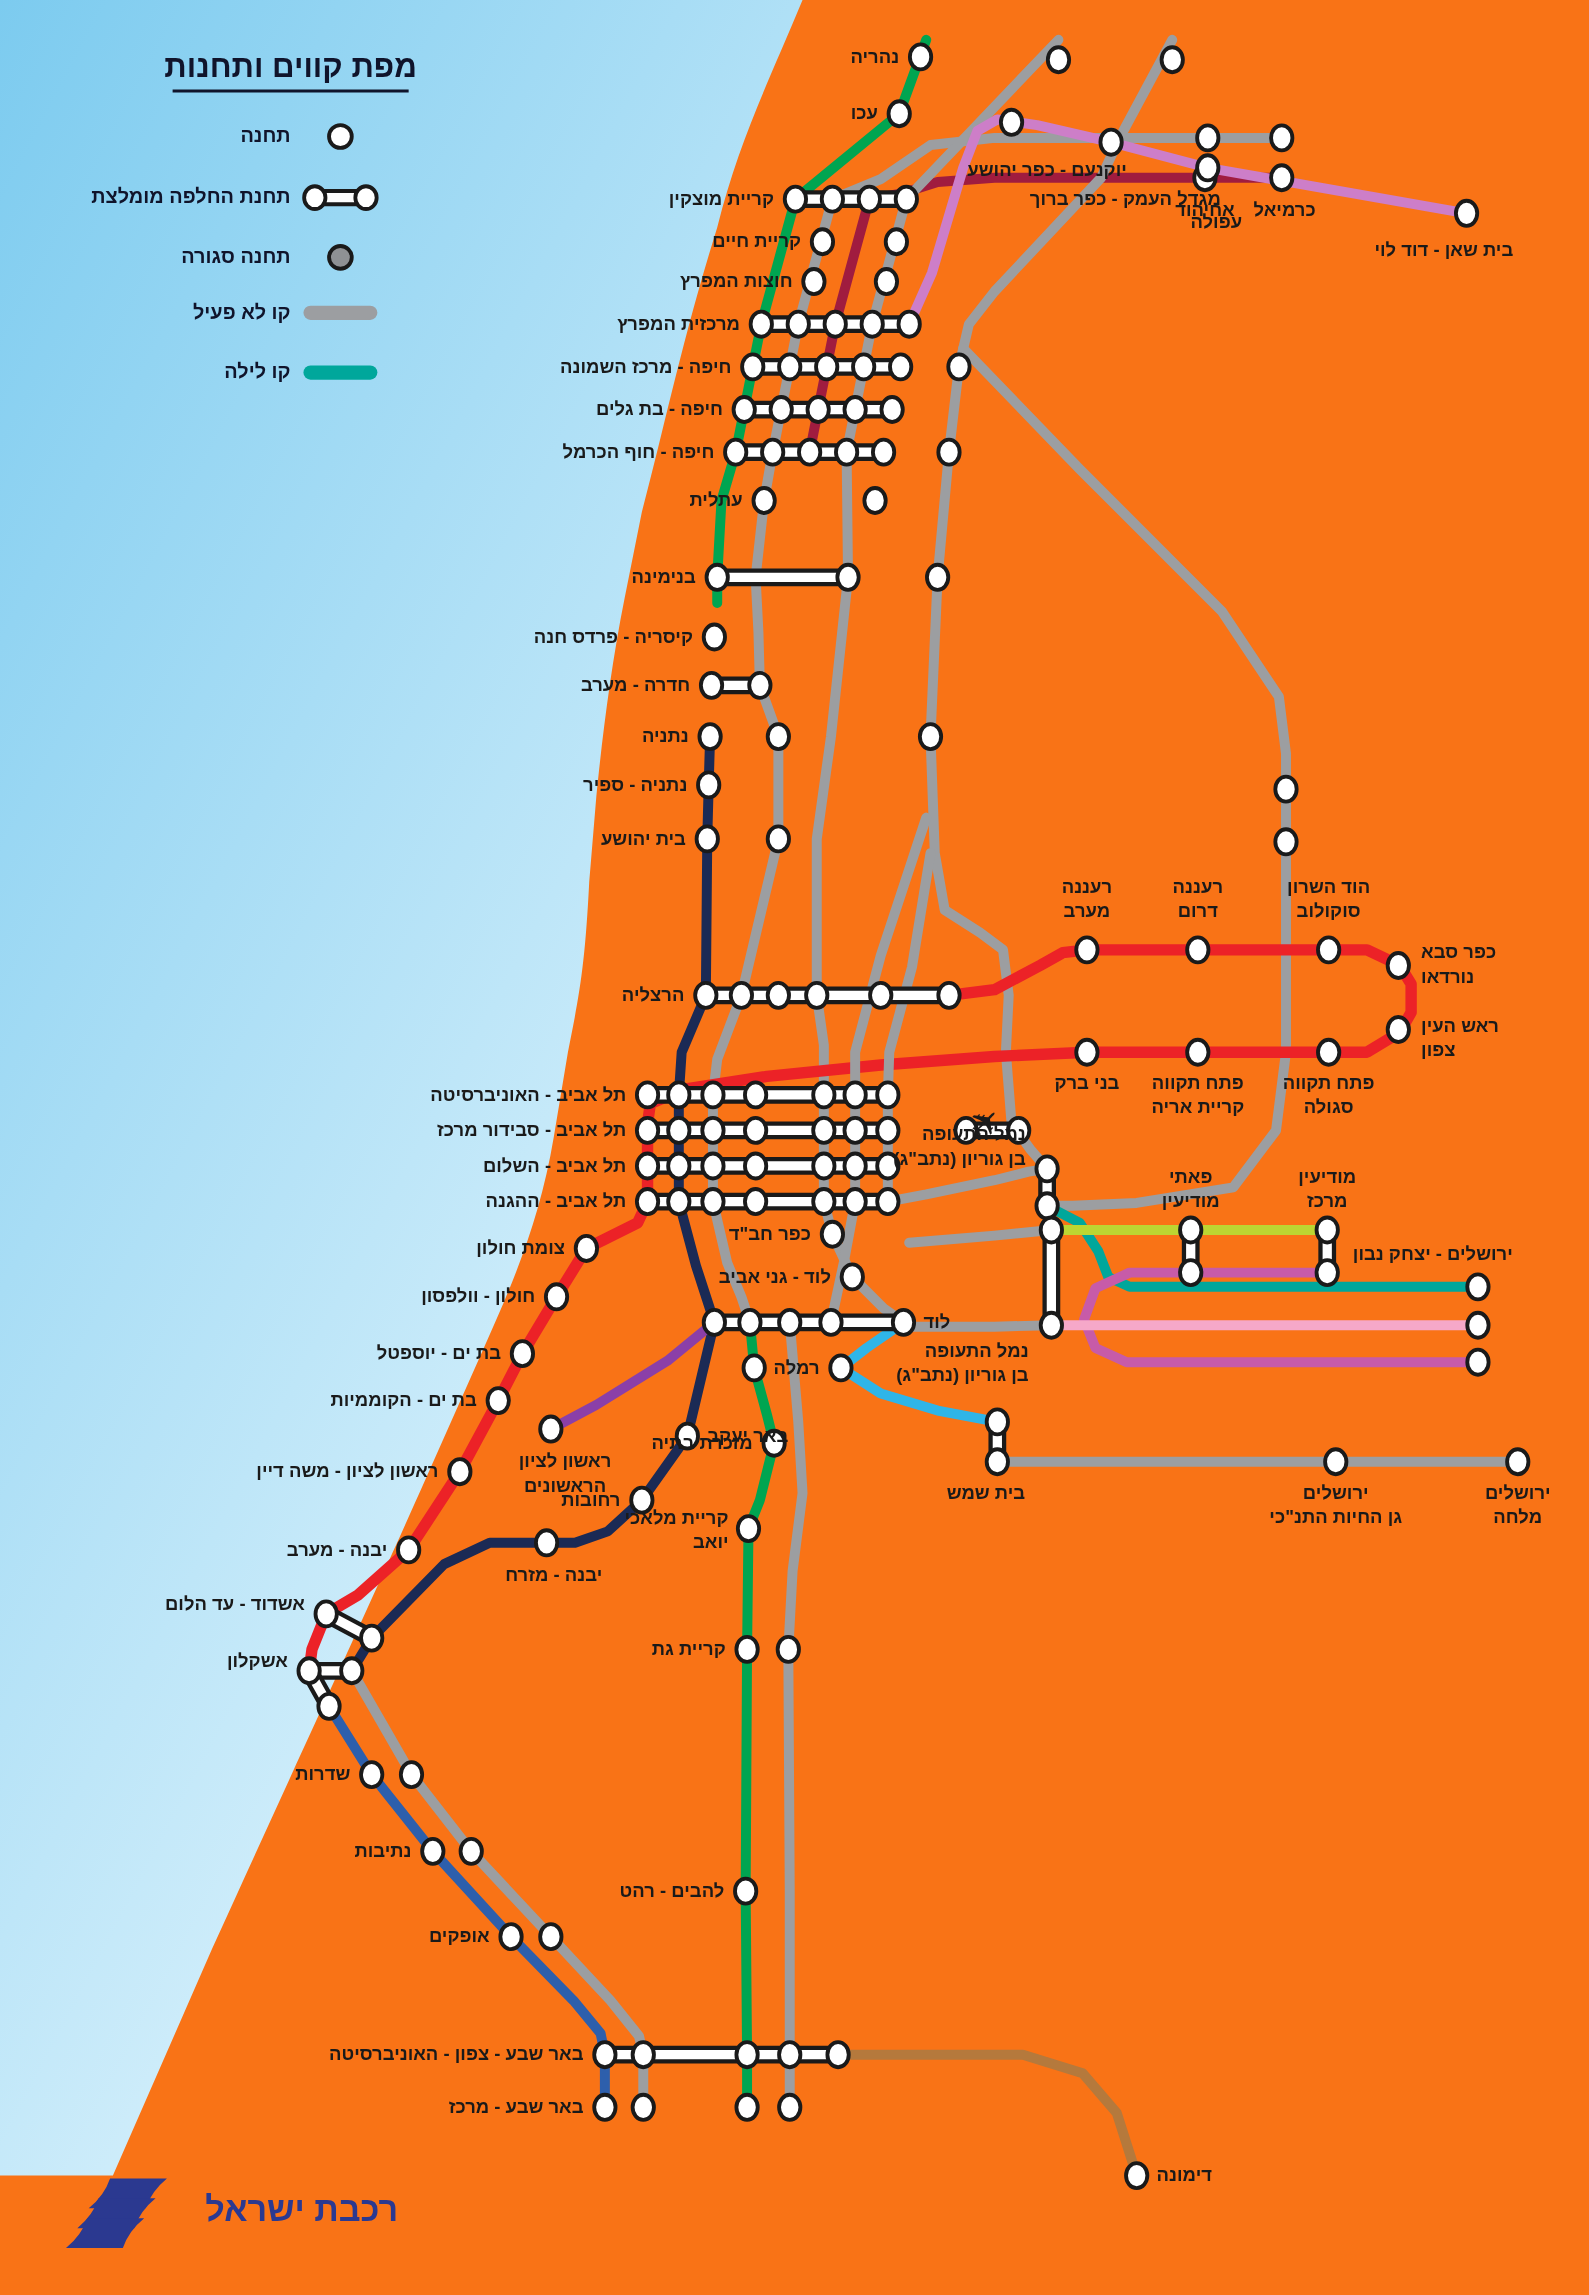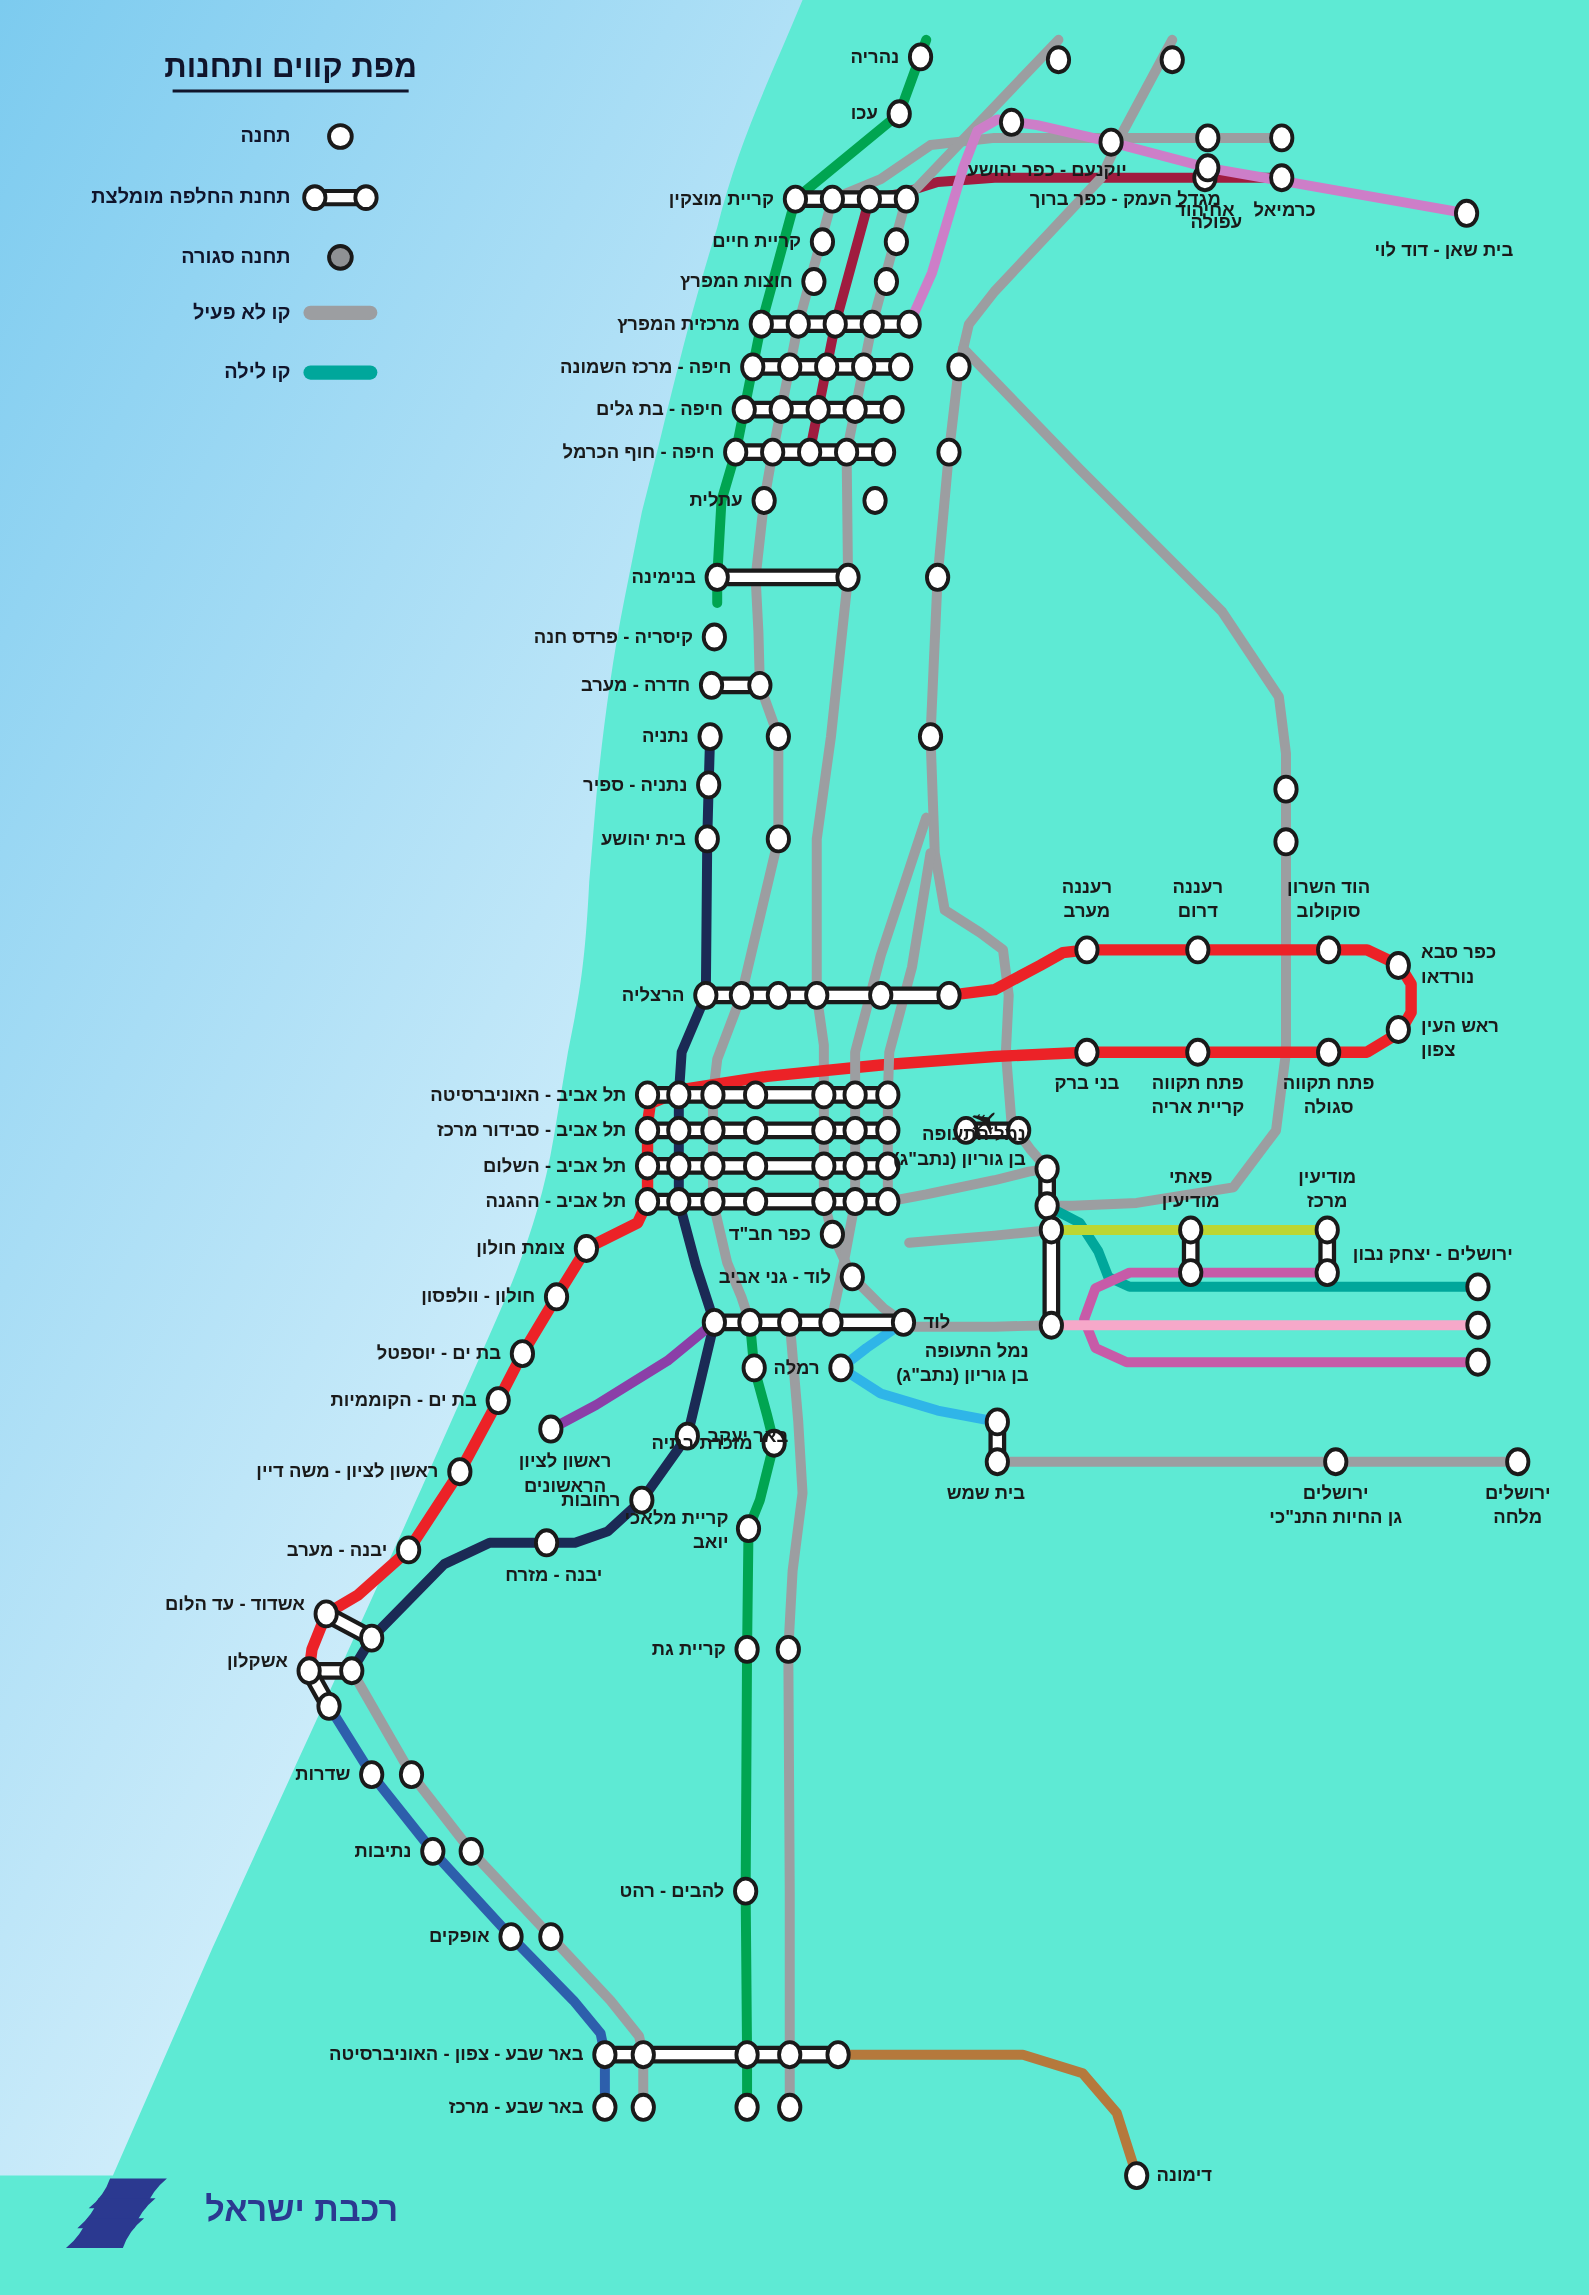--- a/index.html
+++ b/index.html
@@ -1,17 +1,17 @@
 <!DOCTYPE html>
 <html lang="he" dir="rtl" style="font-size:7.6px"><head>
 <meta charset="utf-8">
 <style>
   html,body{margin:0;padding:0;background:#ffffff;}
   body{font-family:"Liberation Sans","DejaVu Sans",sans-serif;}
-  #stage{width:1590px;height:2295px;position:relative;background:#5eead4;overflow:hidden;}
+  #stage{width:1590px;height:2295px;position:relative;background:#f97316;overflow:hidden;}
   svg{display:block;width:1590px;height:2295px;}
   text{direction:rtl;fill:#1a1a1a;font-family:"Liberation Sans","DejaVu Sans",sans-serif;font-weight:bold;}
   .station{fill:#ffffff;stroke:#1a1a1a;}
   .lbl{font-size:13px;}
   .title{font-size:22px;fill:#10142b;}
   .legend-lbl{font-size:14px;fill:#10142b;}
   .logo-txt{font-size:24px;fill:#2B3990;}
 </style>
 </head>
 <body>

